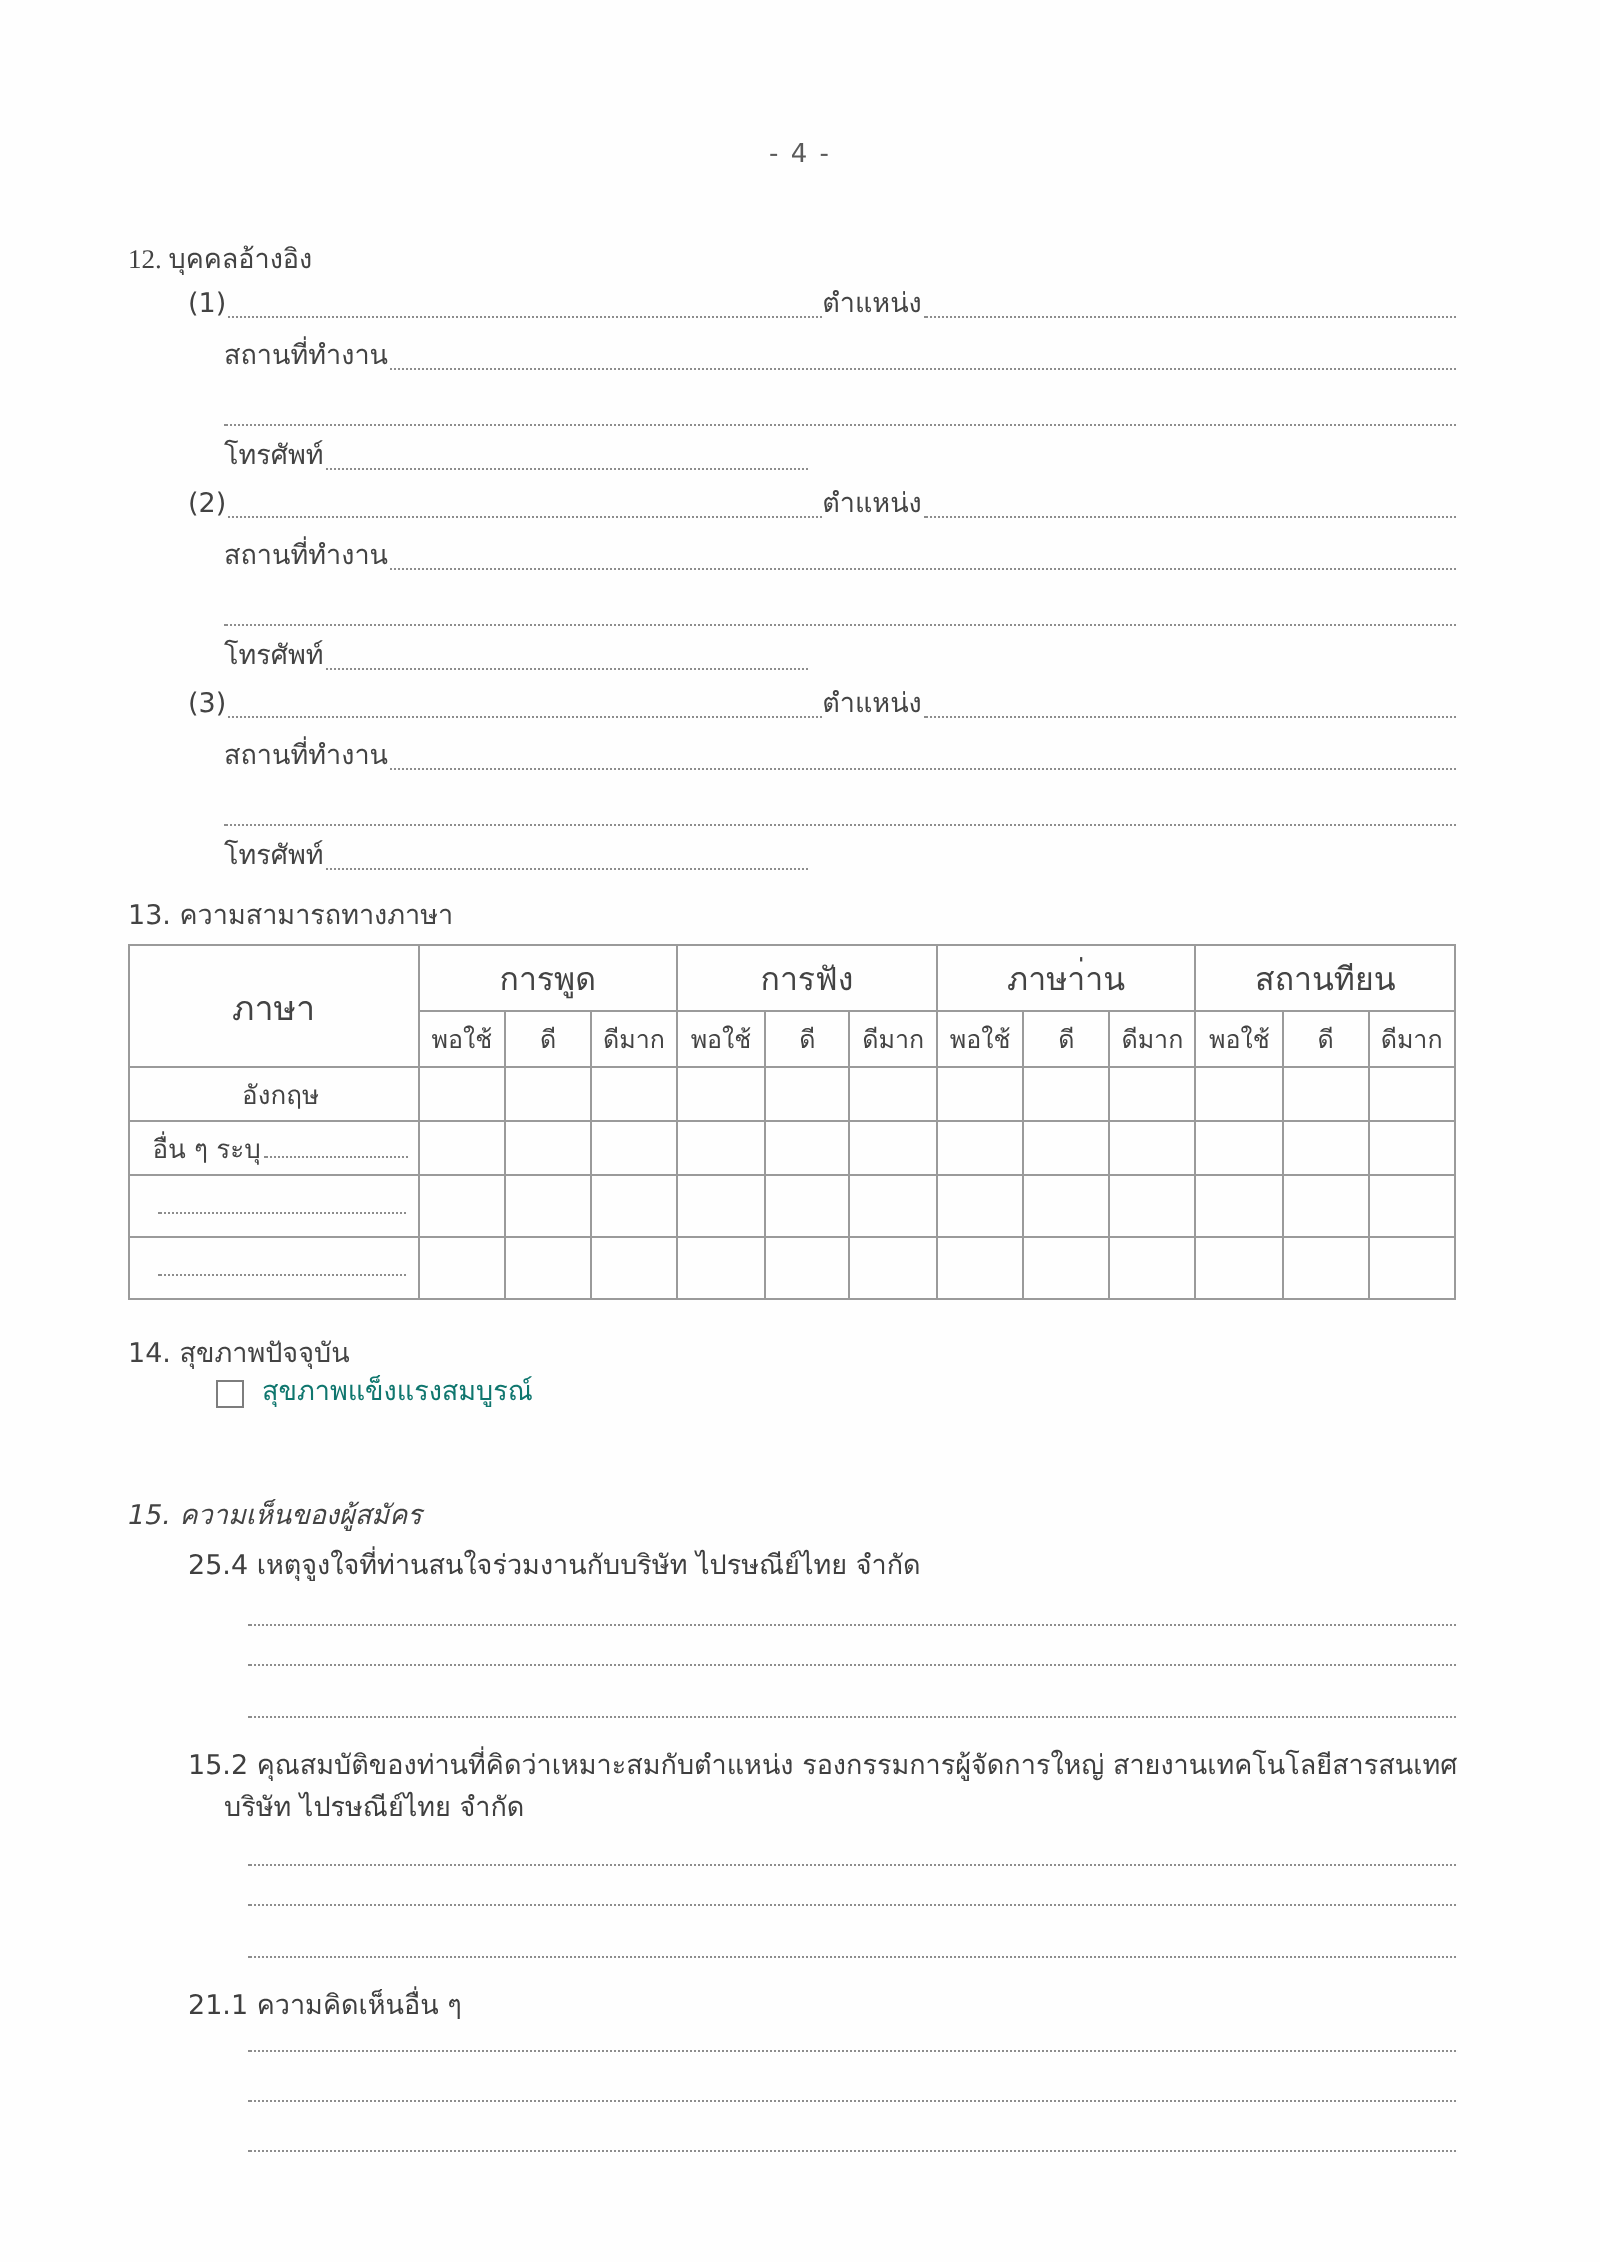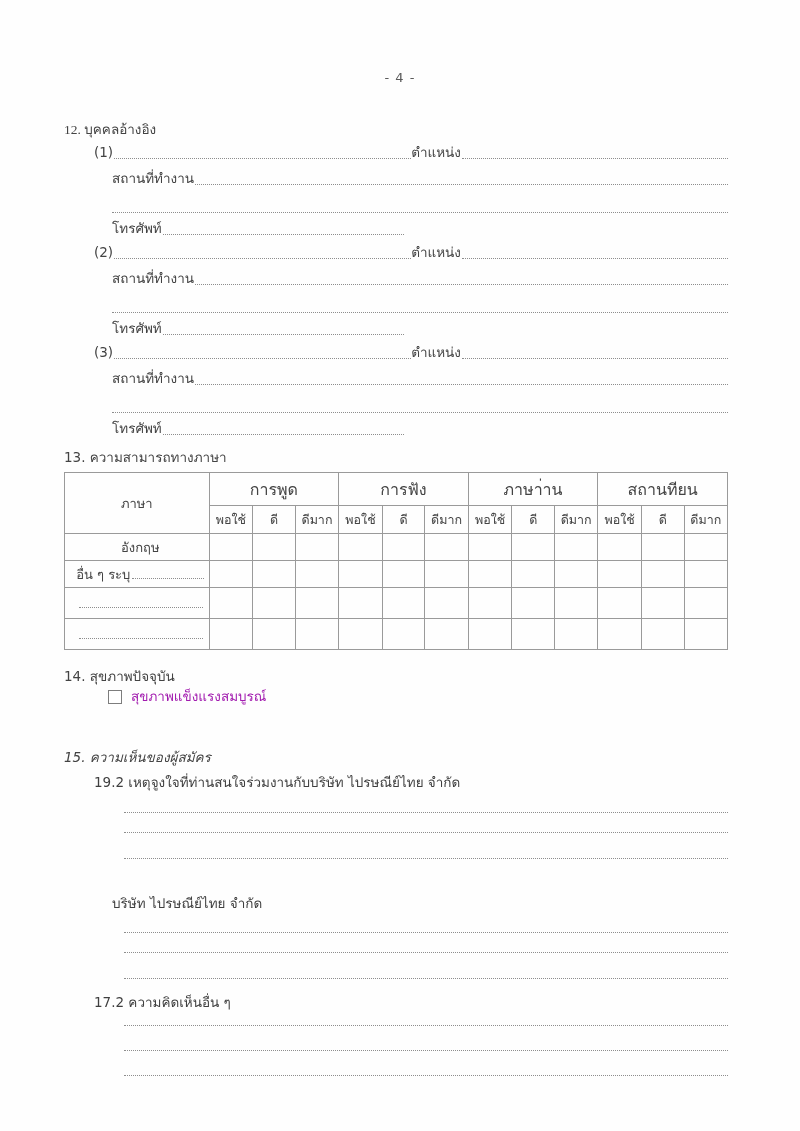--- a/index.html
+++ b/index.html
@@ -94,21 +94,21 @@
   .lang-table th.grp {
     height: 32px;
     font-size: 16px;
   }
   .lang-table th.sub {
     height: 27px;
     font-size: 12.5px;
   }
   .lang-table th.lang-col {
     width: 144px;
-    font-size: 13px;
+    font-size: 17px;
     margin-top: 47px;
   }
   .lang-table td.lang-name {
     text-align: center;
     padding: 0 0 0 7px;
     height: 26px;
     font-size: 13px;
     white-space: nowrap;
   }
   .lang-table td.cell {
@@ -132,21 +132,21 @@
     vertical-align: baseline;
     margin-left: 2px;
   }
 
   
   .check-row {
     position: absolute;
     display: flex;
     align-items: center;
     font-size: 13.5px;
-    color: #a21caf;
+    color: #0f766e;
     white-space: nowrap;
     justify-content: flex-end;
   }
   .checkbox {
     display: inline-block;
     width: 12px;
     height: 12px;
     border: 1.4px solid #7d7d7d;
     margin-right: 9px;
     flex: 0 0 auto;
@@ -320,33 +320,37 @@
 
   <div class="check-row" style="left:108px; top:690px;">
     <span class="checkbox"></span>
     <span class="check-label">สุขภาพแข็งแรงสมบูรณ์</span>
   </div>
 
 
   <div class="section-head" style="top:746px;font-style:italic;">15. ความเห็นของผู้สมัคร</div>
 
   <div class="sub-head" style="top:771px;">
-    <span>19.2</span>
+    <span>25.4</span>
     <span>เหตุจูงใจที่ท่านสนใจร่วมงานกับบริษัท ไปรษณีย์ไทย จำกัด</span>
   </div>
   <div class="dot-line" style="left:124px; top:812px; width:604px;"></div>
   <div class="dot-line" style="left:124px; top:832px; width:604px;"></div>
   <div class="dot-line" style="left:124px; top:858px; width:604px;"></div>
 
+  <div class="sub-head" style="top:871px;">
+    <span>15.2</span>
+    <span>คุณสมบัติของท่านที่คิดว่าเหมาะสมกับตำแหน่ง รองกรรมการผู้จัดการใหญ่ สายงานเทคโนโลยีสารสนเทศ</span>
+  </div>
   <div class="sub-head" style="top:892px; left:112px;">บริษัท ไปรษณีย์ไทย จำกัด</div>
   <div class="dot-line" style="left:124px; top:932px; width:604px;"></div>
   <div class="dot-line" style="left:124px; top:952px; width:604px;"></div>
   <div class="dot-line" style="left:124px; top:978px; width:604px;"></div>
 
   <div class="sub-head" style="top:991px;">
-    <span>17.2</span>
+    <span>21.1</span>
     <span>ความคิดเห็นอื่น ๆ</span>
   </div>
   <div class="dot-line" style="left:124px; top:1025px; width:604px;"></div>
   <div class="dot-line" style="left:124px; top:1050px; width:604px;"></div>
   <div class="dot-line" style="left:124px; top:1075px; width:604px;"></div>
 
 </div>
 
 </body></html>

